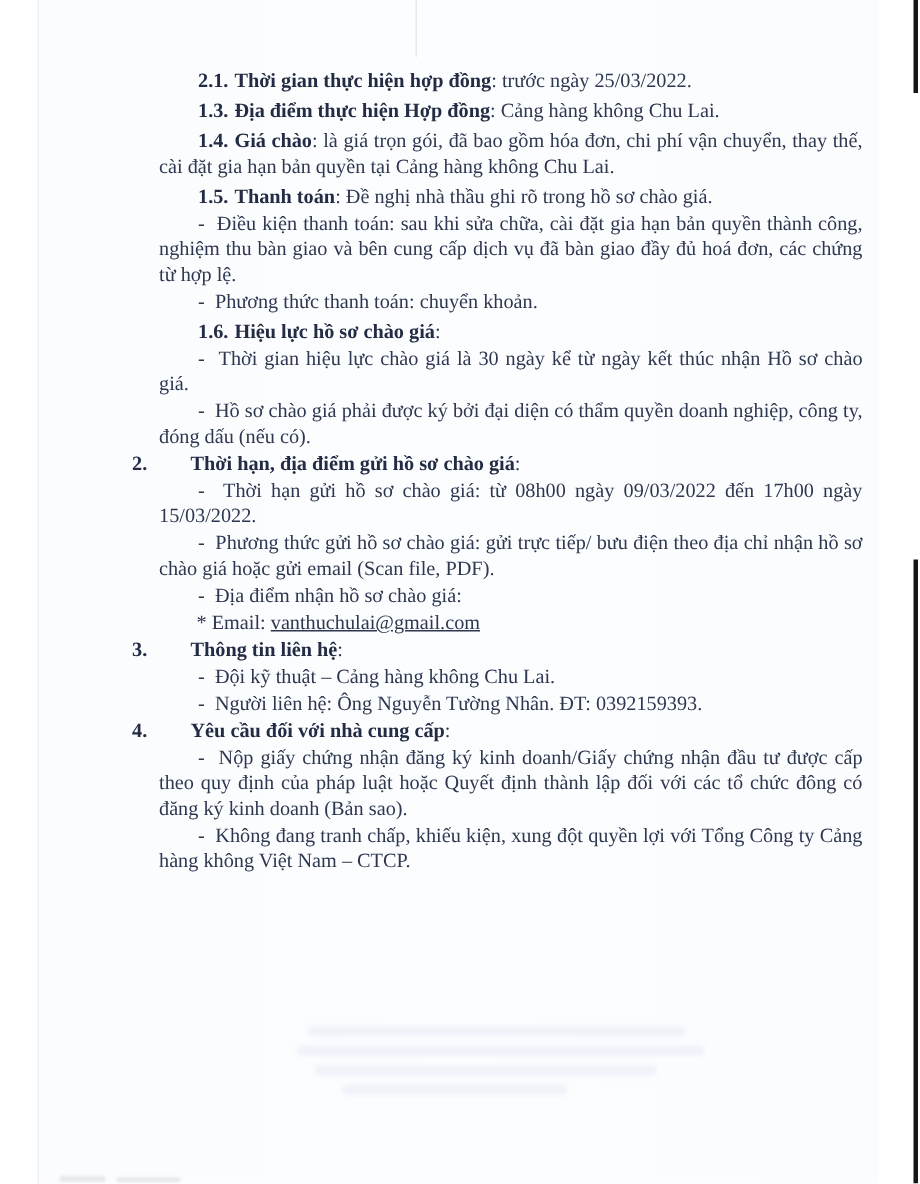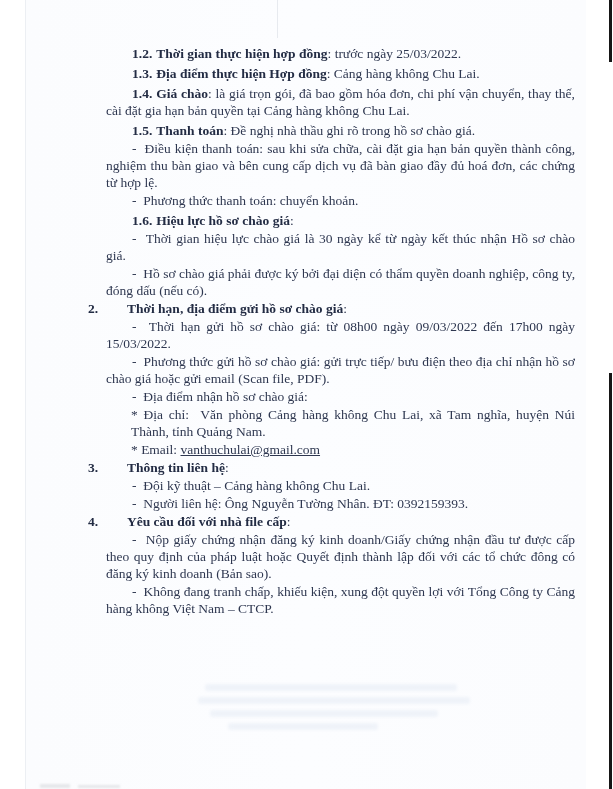--- a/index.html
+++ b/index.html
@@ -43,39 +43,38 @@
 </style>
 </head>
 <body>
 
 <div class="page"></div>
 <div class="fold-line"></div>
 <div class="edge-line edge-top"></div>
 <div class="edge-line edge-bottom"></div>
 
 <div class="doc" id="doc">
-    <div class="p p-sub"><span class="sub-num">1.2.</span><b>Thời gian thực hiện hợp đồng</b><span>: trước ngày 25/03/2022.</span></div>
+    <div class="p p-sub"><span class="sub-num">2.1.</span><b>Thời gian thực hiện hợp đồng</b><span>: trước ngày 25/03/2022.</span></div>
     <div class="p p-sub"><span class="sub-num">1.3.</span><b>Địa điểm thực hiện Hợp đồng</b><span>: Cảng hàng không Chu Lai.</span></div>
     <div class="p p-sub"><span class="sub-num">1.4.</span><b>Giá chào</b><span>: là giá trọn gói, đã bao gồm hóa đơn, chi phí vận chuyển, thay thế, cài đặt gia hạn bản quyền tại Cảng hàng không Chu Lai.</span></div>
     <div class="p p-sub"><span class="sub-num">1.5.</span><b>Thanh toán</b><span>: Đề nghị nhà thầu ghi rõ trong hồ sơ chào giá.</span></div>
     <div class="p p-dash"><span>-&nbsp;&nbsp;</span><span>Điều kiện thanh toán: sau khi sửa chữa, cài đặt gia hạn bản quyền thành công, nghiệm thu bàn giao và bên cung cấp dịch vụ đã bàn giao đầy đủ hoá đơn, các chứng từ hợp lệ.</span></div>
     <div class="p p-dash"><span>-&nbsp;&nbsp;</span><span>Phương thức thanh toán: chuyển khoản.</span></div>
     <div class="p p-sub"><span class="sub-num">1.6.</span><b>Hiệu lực hồ sơ chào giá</b><span>:</span></div>
     <div class="p p-dash"><span>-&nbsp;&nbsp;</span><span>Thời gian hiệu lực chào giá là 30 ngày kể từ ngày kết thúc nhận Hồ sơ chào giá.</span></div>
     <div class="p p-dash"><span>-&nbsp;&nbsp;</span><span>Hồ sơ chào giá phải được ký bởi đại diện có thẩm quyền doanh nghiệp, công ty, đóng dấu (nếu có).</span></div>
     <div class="p p-section"><span class="sec-num">2.</span><b>Thời hạn, địa điểm gửi hồ sơ chào giá</b><span>:</span></div>
     <div class="p p-dash"><span>-&nbsp;&nbsp;</span><span>Thời hạn gửi hồ sơ chào giá: từ 08h00 ngày 09/03/2022 đến 17h00 ngày 15/03/2022.</span></div>
     <div class="p p-dash"><span>-&nbsp;&nbsp;</span><span>Phương thức gửi hồ sơ chào giá: gửi trực tiếp/ bưu điện theo địa chỉ nhận hồ sơ chào giá hoặc gửi email (Scan file, PDF).</span></div>
     <div class="p p-dash"><span>-&nbsp;&nbsp;</span><span>Địa điểm nhận hồ sơ chào giá:</span></div>
-    <div class="p p-star"><span>* Địa chỉ:&nbsp; Văn phòng Cảng hàng không Chu Lai, xã Tam nghĩa, huyện Núi Thành, tỉnh Quảng Nam.</span></div>
     <div class="p p-star"><span>* Email: </span><span class="email">vanthuchulai@gmail.com</span></div>
     <div class="p p-section"><span class="sec-num">3.</span><b>Thông tin liên hệ</b><span>:</span></div>
     <div class="p p-dash"><span>-&nbsp;&nbsp;</span><span>Đội kỹ thuật – Cảng hàng không Chu Lai.</span></div>
     <div class="p p-dash"><span>-&nbsp;&nbsp;</span><span>Người liên hệ: Ông Nguyễn Tường Nhân. ĐT: 0392159393.</span></div>
-    <div class="p p-section"><span class="sec-num">4.</span><b>Yêu cầu đối với nhà file cấp</b><span>:</span></div>
+    <div class="p p-section"><span class="sec-num">4.</span><b>Yêu cầu đối với nhà cung cấp</b><span>:</span></div>
     <div class="p p-dash"><span>-&nbsp;&nbsp;</span><span>Nộp giấy chứng nhận đăng ký kinh doanh/Giấy chứng nhận đầu tư được cấp theo quy định của pháp luật hoặc Quyết định thành lập đối với các tổ chức đông có đăng ký kinh doanh (Bản sao).</span></div>
     <div class="p p-dash"><span>-&nbsp;&nbsp;</span><span>Không đang tranh chấp, khiếu kiện, xung đột quyền lợi với Tổng Công ty Cảng hàng không Việt Nam – CTCP.</span></div>
   </div>
 
 <div class="ghost g1"></div>
 <div class="ghost g2"></div>
 <div class="ghost g3"></div>
 <div class="ghost g4"></div>
 <div class="smudge s1"></div>
 <div class="smudge s2"></div>

